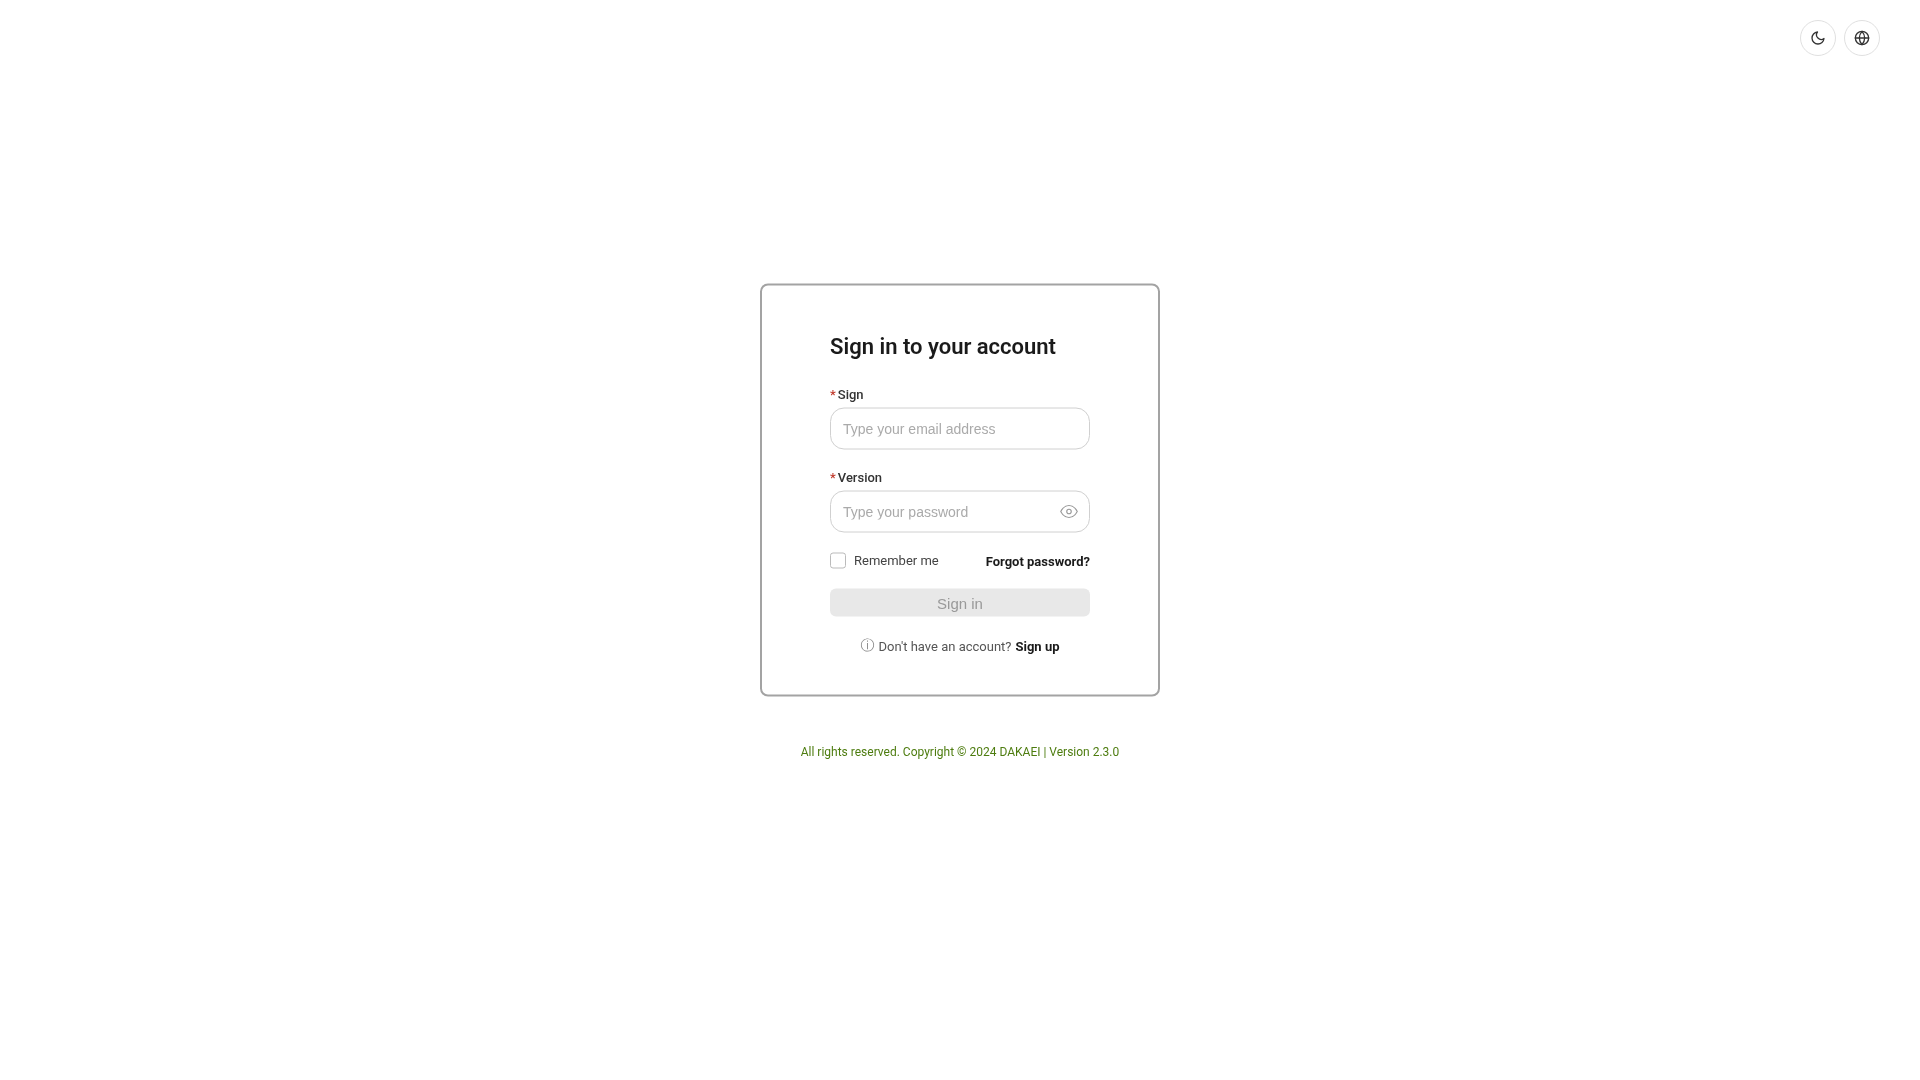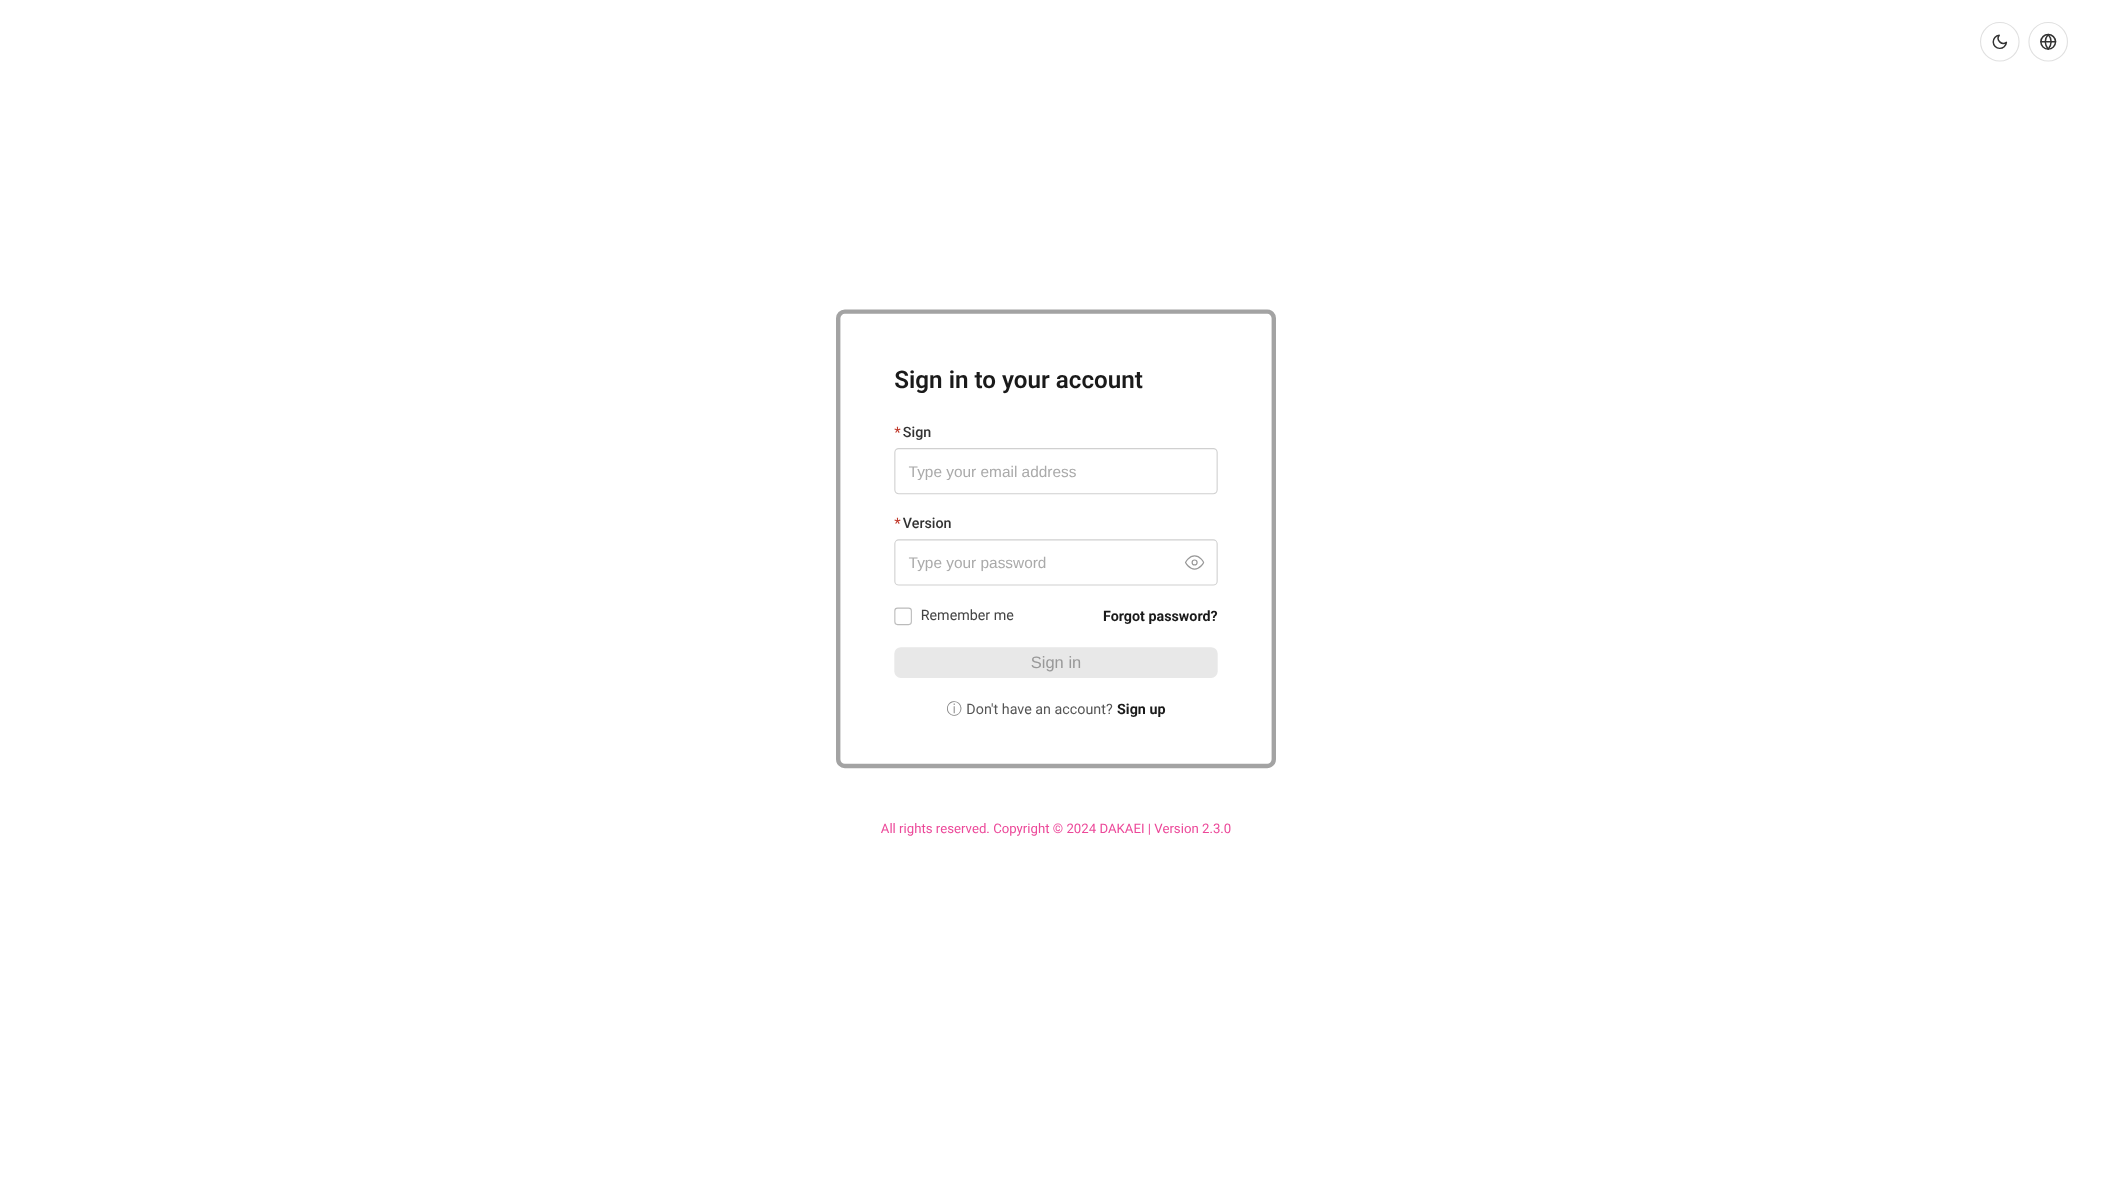--- a/index.html
+++ b/index.html
@@ -45,23 +45,23 @@
       top: 50%;
       left: 50%;
       transform: translate(-50%, -54%);
       display: flex;
       flex-direction: column;
       align-items: center;
     }
 
     .card {
       background: #ffffff;
-      border: 4px solid #a3a3a3;
+      border: 2px solid #a3a3a3;
       border-radius: 8px;
-      padding: 48px 49px 40px;
+      padding: 48px 68px 40px;
       width: 400px;
     }
 
     .card-title {
       font-size: 22px;
       font-weight: 600;
       color: #1a1a1a;
       margin-bottom: 28px;
     }
 
@@ -85,21 +85,21 @@
     }
 
     .input-wrapper {
       position: relative;
     }
 
     .text-input {
       width: 100%;
       height: 42px;
       border: 1px solid #d0d0d0;
-      border-radius: 4px;
+      border-radius: 14px;
       padding: 0 12px;
       font-size: 14px;
       color: #333;
       outline: none;
       background: #fff;
     }
 
     .text-input::placeholder {
       color: #aaa;
     }
@@ -188,21 +188,21 @@
     .signup-link {
       font-weight: 700;
       color: #1a1a1a;
       cursor: pointer;
       text-decoration: none;
     }
 
     .footer {
       margin-top: 48px;
       font-size: 12px;
-      color: #ec4899;
+      color: #4d7c0f;
       text-align: right;
     }
 
     
     .eye-svg {
       width: 18px;
       height: 18px;
       fill: none;
       stroke: #999;
       stroke-width: 1.5;

